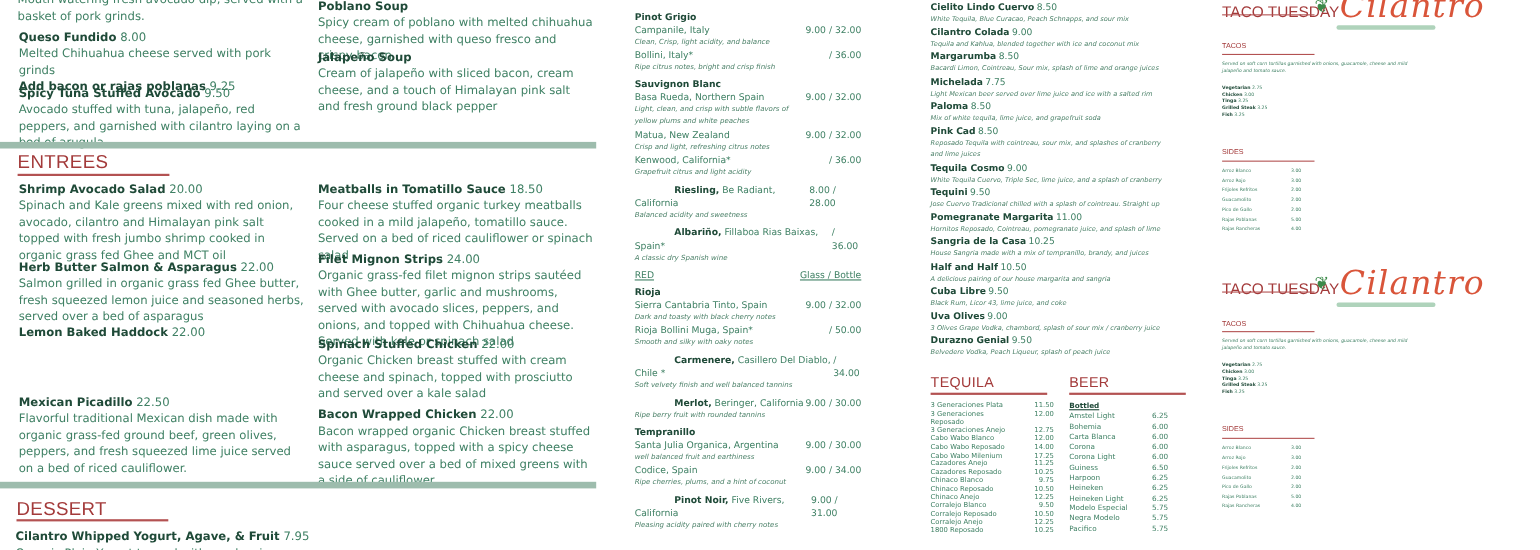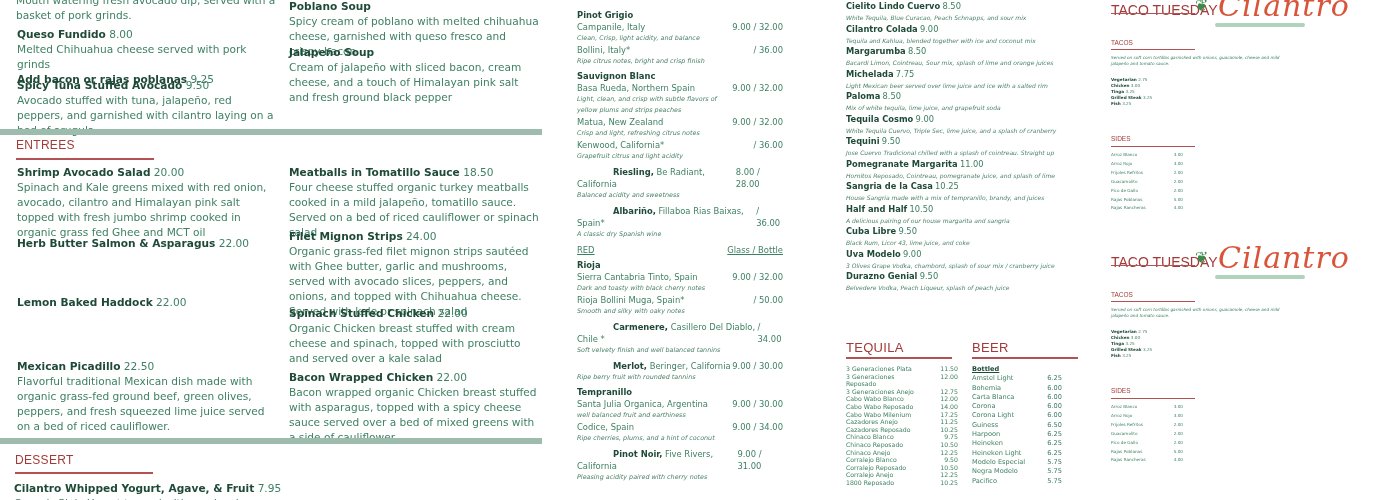--- a/index.html
+++ b/index.html
@@ -1,19 +1,19 @@
 <!DOCTYPE html>
 <html><head>
 <meta charset="utf-8">
 <style>
   html, body { margin:0; padding:0; background:#fff; }
   body { width:1400px; height:500px; position:relative; overflow:hidden;
          font-family:"DejaVu Sans", sans-serif; color:#2f6a52; }
   .sec-bar { position:absolute; height:6px; background:#9dbcad; }
-  .sec-title { position:absolute; font-family:"Liberation Sans", sans-serif; color:#a33a3a; font-size:12px; letter-spacing:0.3px; }
+  .sec-title { position:absolute; font-family:"Liberation Sans", sans-serif; color:#a33a3a; font-size:17px; letter-spacing:0.3px; }
   .sec-rule { position:absolute; height:2px; background:#b35252; }
   .item { position:absolute; font-size:10.6px; line-height:15px; color:#3f8064; }
   .item .nm { font-weight:bold; color:#1f4a38; }
   .item .pr { font-weight:normal; color:#3f8064; }
   .item .desc { display:block; }
   
   .wine { position:absolute; left:577px; width:206px; font-size:8.4px; line-height:12px; color:#3f8064; }
   .wine .cat { font-weight:bold; color:#1f4a38; margin-top:3px; }
   .wine .row { display:flex; justify-content:space-between; }
   .wine .row b { color:#1f4a38;padding-left:36px; }
@@ -72,20 +72,21 @@
 <div class="sec-rule" style="left:16px; top:158px; width:138px;"></div>
 
 <div class="item" style="left:17px; top:165px; width:262px;">
   <span class="nm">Shrimp Avocado Salad</span>
   <span class="pr">20.00</span>
   <span class="desc">Spinach and Kale greens mixed with red onion, avocado, cilantro and Himalayan pink salt topped with fresh jumbo shrimp cooked in organic grass fed Ghee and MCT oil</span>
 </div>
 <div class="item" style="left:17px; top:236px; width:262px;">
   <span class="nm">Herb Butter Salmon &amp; Asparagus</span>
   <span class="pr">22.00</span>
+  <span class="desc">Salmon grilled in organic grass fed Ghee butter, fresh squeezed lemon juice and seasoned herbs, served over a bed of asparagus</span>
 </div>
 <div class="item" style="left:17px; top:295px; width:262px;">
   <span class="nm">Lemon Baked Haddock</span>
   <span class="pr">22.00</span>
 </div>
 <div class="item" style="left:17px; top:359px; width:262px;">
   <span class="nm">Mexican Picadillo</span>
   <span class="pr">22.50</span>
   <span class="desc">Flavorful traditional Mexican dish made with organic grass-fed ground beef, green olives, peppers, and fresh squeezed lime juice served on a bed of riced cauliflower.</span>
 </div>
@@ -132,21 +133,21 @@
       <span>Bollini, Italy*</span>
       <span>/ 36.00</span>
     </div>
   <div class="note">Ripe citrus notes, bright and crisp finish</div>
 
   <div class="cat">Sauvignon Blanc</div>
   <div class="row">
       <span>Basa Rueda, Northern Spain</span>
       <span>9.00 / 32.00</span>
     </div>
-  <div class="note" style="width:140px;">Light, clean, and crisp with subtle flavors of yellow plums and strips peaches</div>
+  <div class="note" style="width:140px;">Light, clean, and crisp with subtle flavors of yellow plums and white peaches</div>
   <div class="row">
       <span>Matua, New Zealand</span>
       <span>9.00 / 32.00</span>
     </div>
   <div class="note">Crisp and light, refreshing citrus notes</div>
   <div class="row">
       <span>Kenwood, California*</span>
       <span>/ 36.00</span>
     </div>
   <div class="note">Grapefruit citrus and light acidity</div>
@@ -208,27 +209,28 @@
     </div>
   <div class="note">Pleasing acidity paired with cherry notes</div>
 </div>
 
 <div class="cock" style="top:1px;">
   <div><span class="nm">Cielito Lindo Cuervo</span> <span class="pr">8.50</span><span class="note">White Tequila, Blue Curacao, Peach Schnapps, and sour mix</span></div>
   <div><span class="nm">Cilantro Colada</span> <span class="pr">9.00</span><span class="note">Tequila and Kahlua, blended together with ice and coconut mix</span></div>
   <div><span class="nm">Margarumba</span> <span class="pr">8.50</span><span class="note">Bacardi Limon, Cointreau, Sour mix, splash of lime and orange juices</span></div>
   <div><span class="nm">Michelada</span> <span class="pr">7.75</span><span class="note">Light Mexican beer served over lime juice and ice with a salted rim</span></div>
   <div><span class="nm">Paloma</span> <span class="pr">8.50</span><span class="note">Mix of white tequila, lime juice, and grapefruit soda</span></div>
+  <div><span class="nm">Pink Cad</span> <span class="pr">8.50</span><span class="note">Reposado Tequila with cointreau, sour mix, and splashes of cranberry and lime juices</span></div>
   <div><span class="nm">Tequila Cosmo</span> <span class="pr">9.00</span><span class="note">White Tequila Cuervo, Triple Sec, lime juice, and a splash of cranberry</span></div>
   <div><span class="nm">Tequini</span> <span class="pr">9.50</span><span class="note">Jose Cuervo Tradicional chilled with a splash of cointreau. Straight up</span></div>
   <div><span class="nm">Pomegranate Margarita</span> <span class="pr">11.00</span><span class="note">Hornitos Reposado, Cointreau, pomegranate juice, and splash of lime</span></div>
   <div><span class="nm">Sangria de la Casa</span> <span class="pr">10.25</span><span class="note">House Sangria made with a mix of tempranillo, brandy, and juices</span></div>
   <div><span class="nm">Half and Half</span> <span class="pr">10.50</span><span class="note">A delicious pairing of our house margarita and sangria</span></div>
   <div><span class="nm">Cuba Libre</span> <span class="pr">9.50</span><span class="note">Black Rum, Licor 43, lime juice, and coke</span></div>
-  <div><span class="nm">Uva Modelo</span> <span class="pr">9.00</span><span class="note">3 Olives Grape Vodka, chambord, splash of sour mix / cranberry juice</span></div>
+  <div><span class="nm">Uva Olives</span> <span class="pr">9.00</span><span class="note">3 Olives Grape Vodka, chambord, splash of sour mix / cranberry juice</span></div>
   <div><span class="nm">Durazno Genial</span> <span class="pr">9.50</span><span class="note">Belvedere Vodka, Peach Liqueur, splash of peach juice</span></div>
 </div>
 
 <div class="sec-title" style="left:846px; top:340px; font-size:13px;">TEQUILA</div>
 <div class="sec-rule" style="left:846px; top:357px; width:106px;"></div>
 <div class="list" style="left:846px; top:365px; width:112px;">
   <div class="r">
       <span>3 Generaciones Plata</span>
       <span>11.50</span>
     </div>

